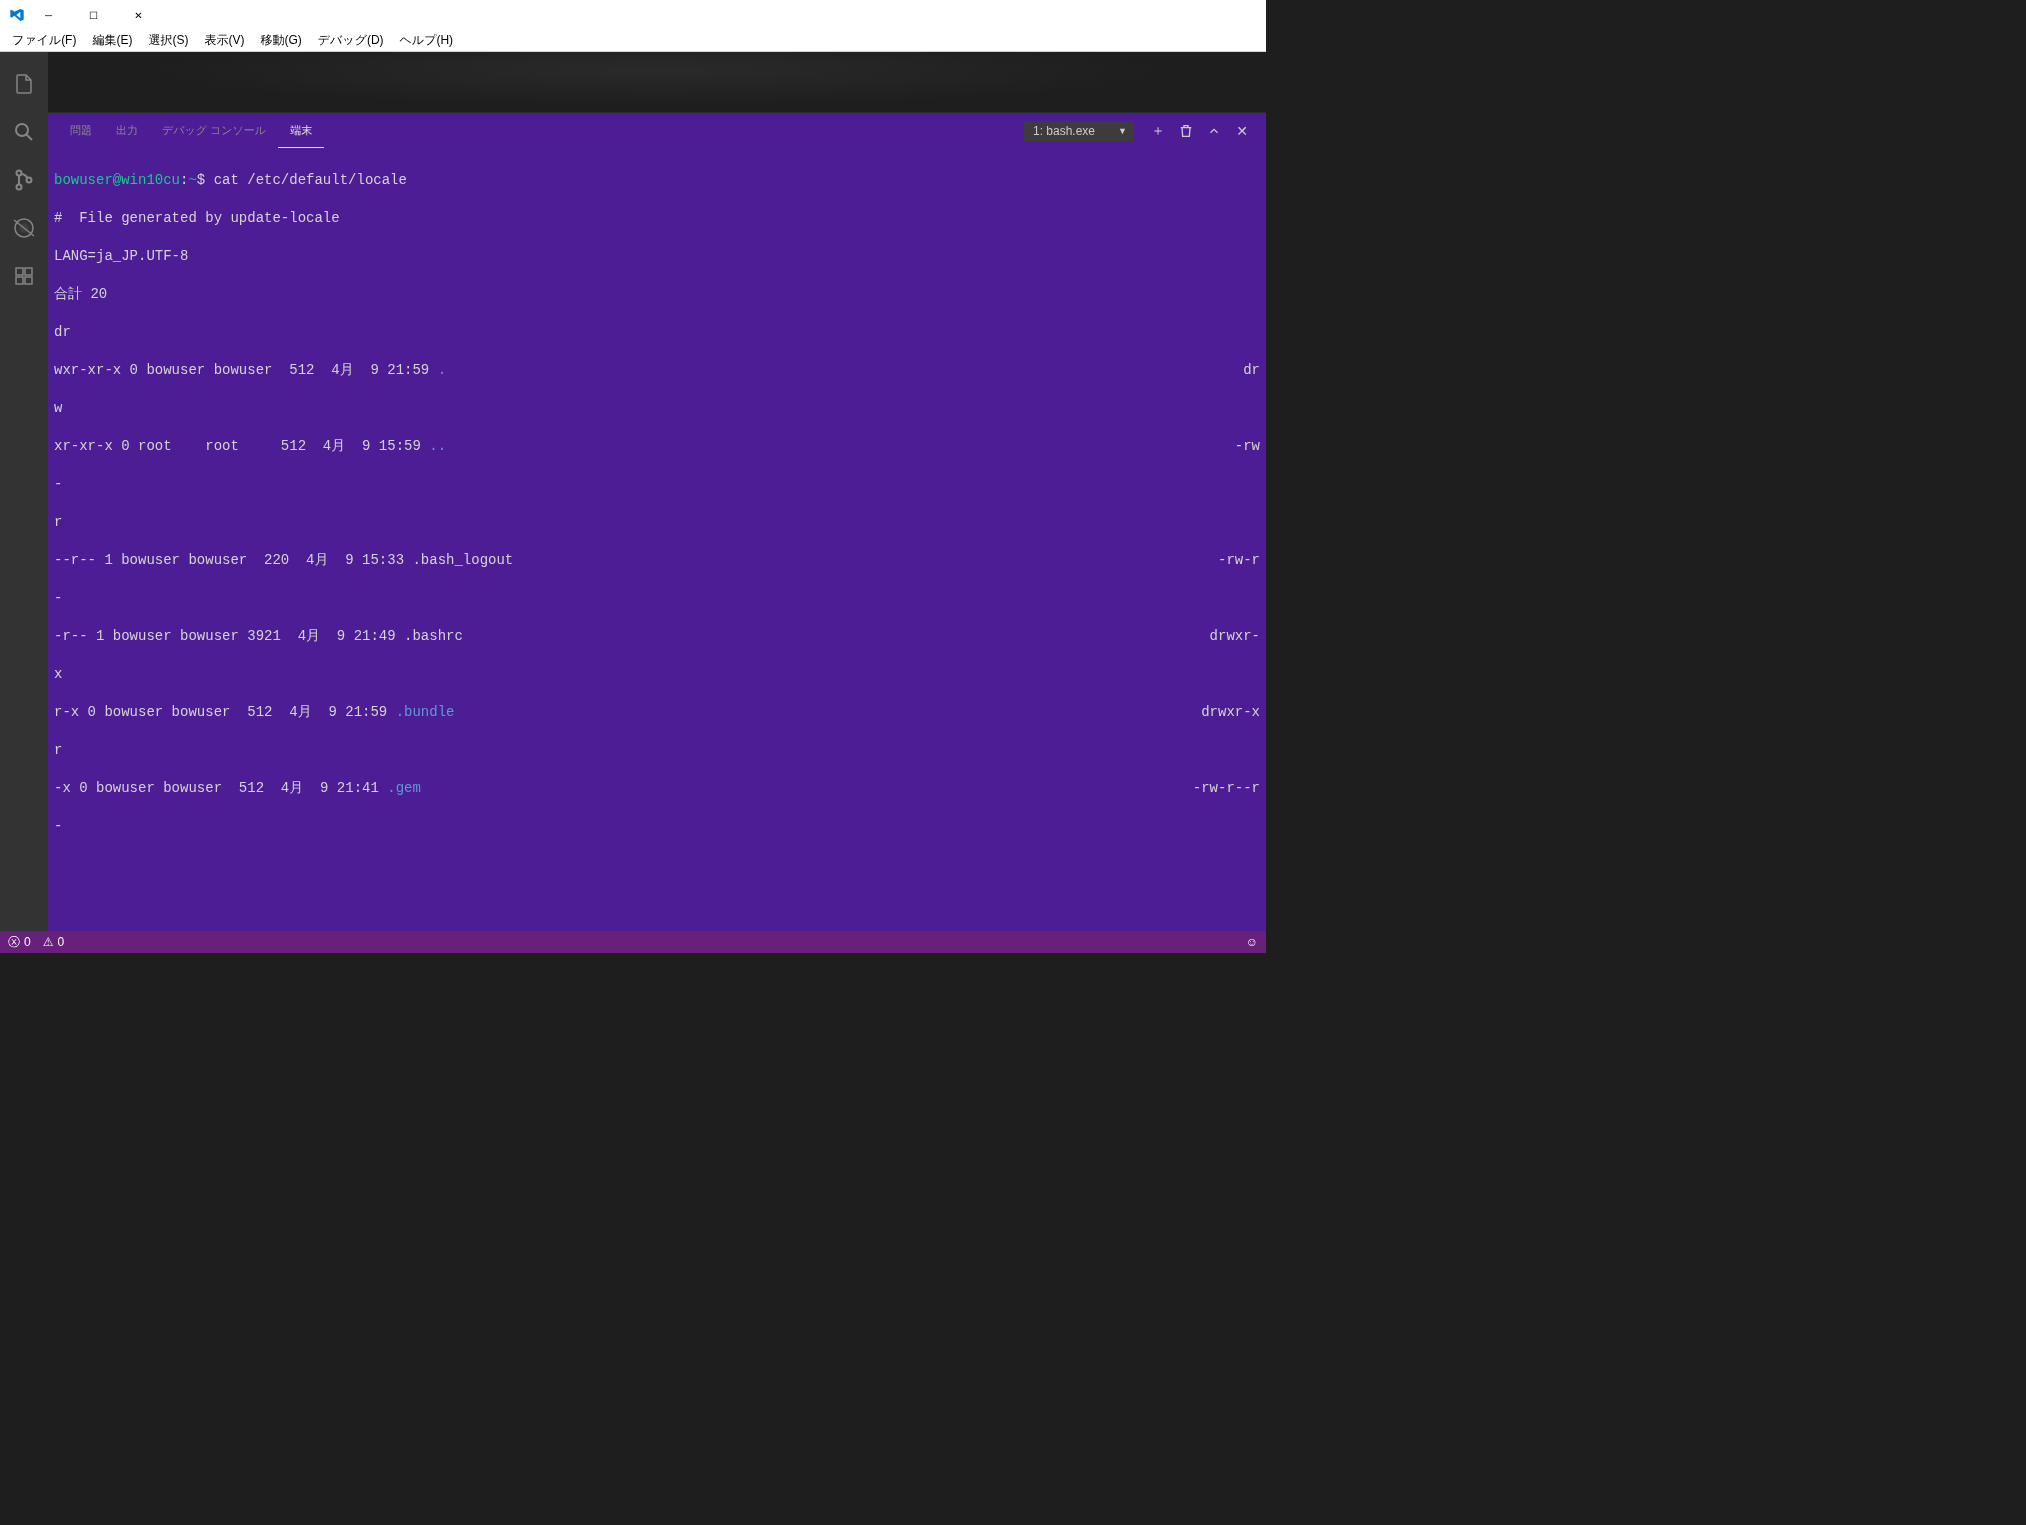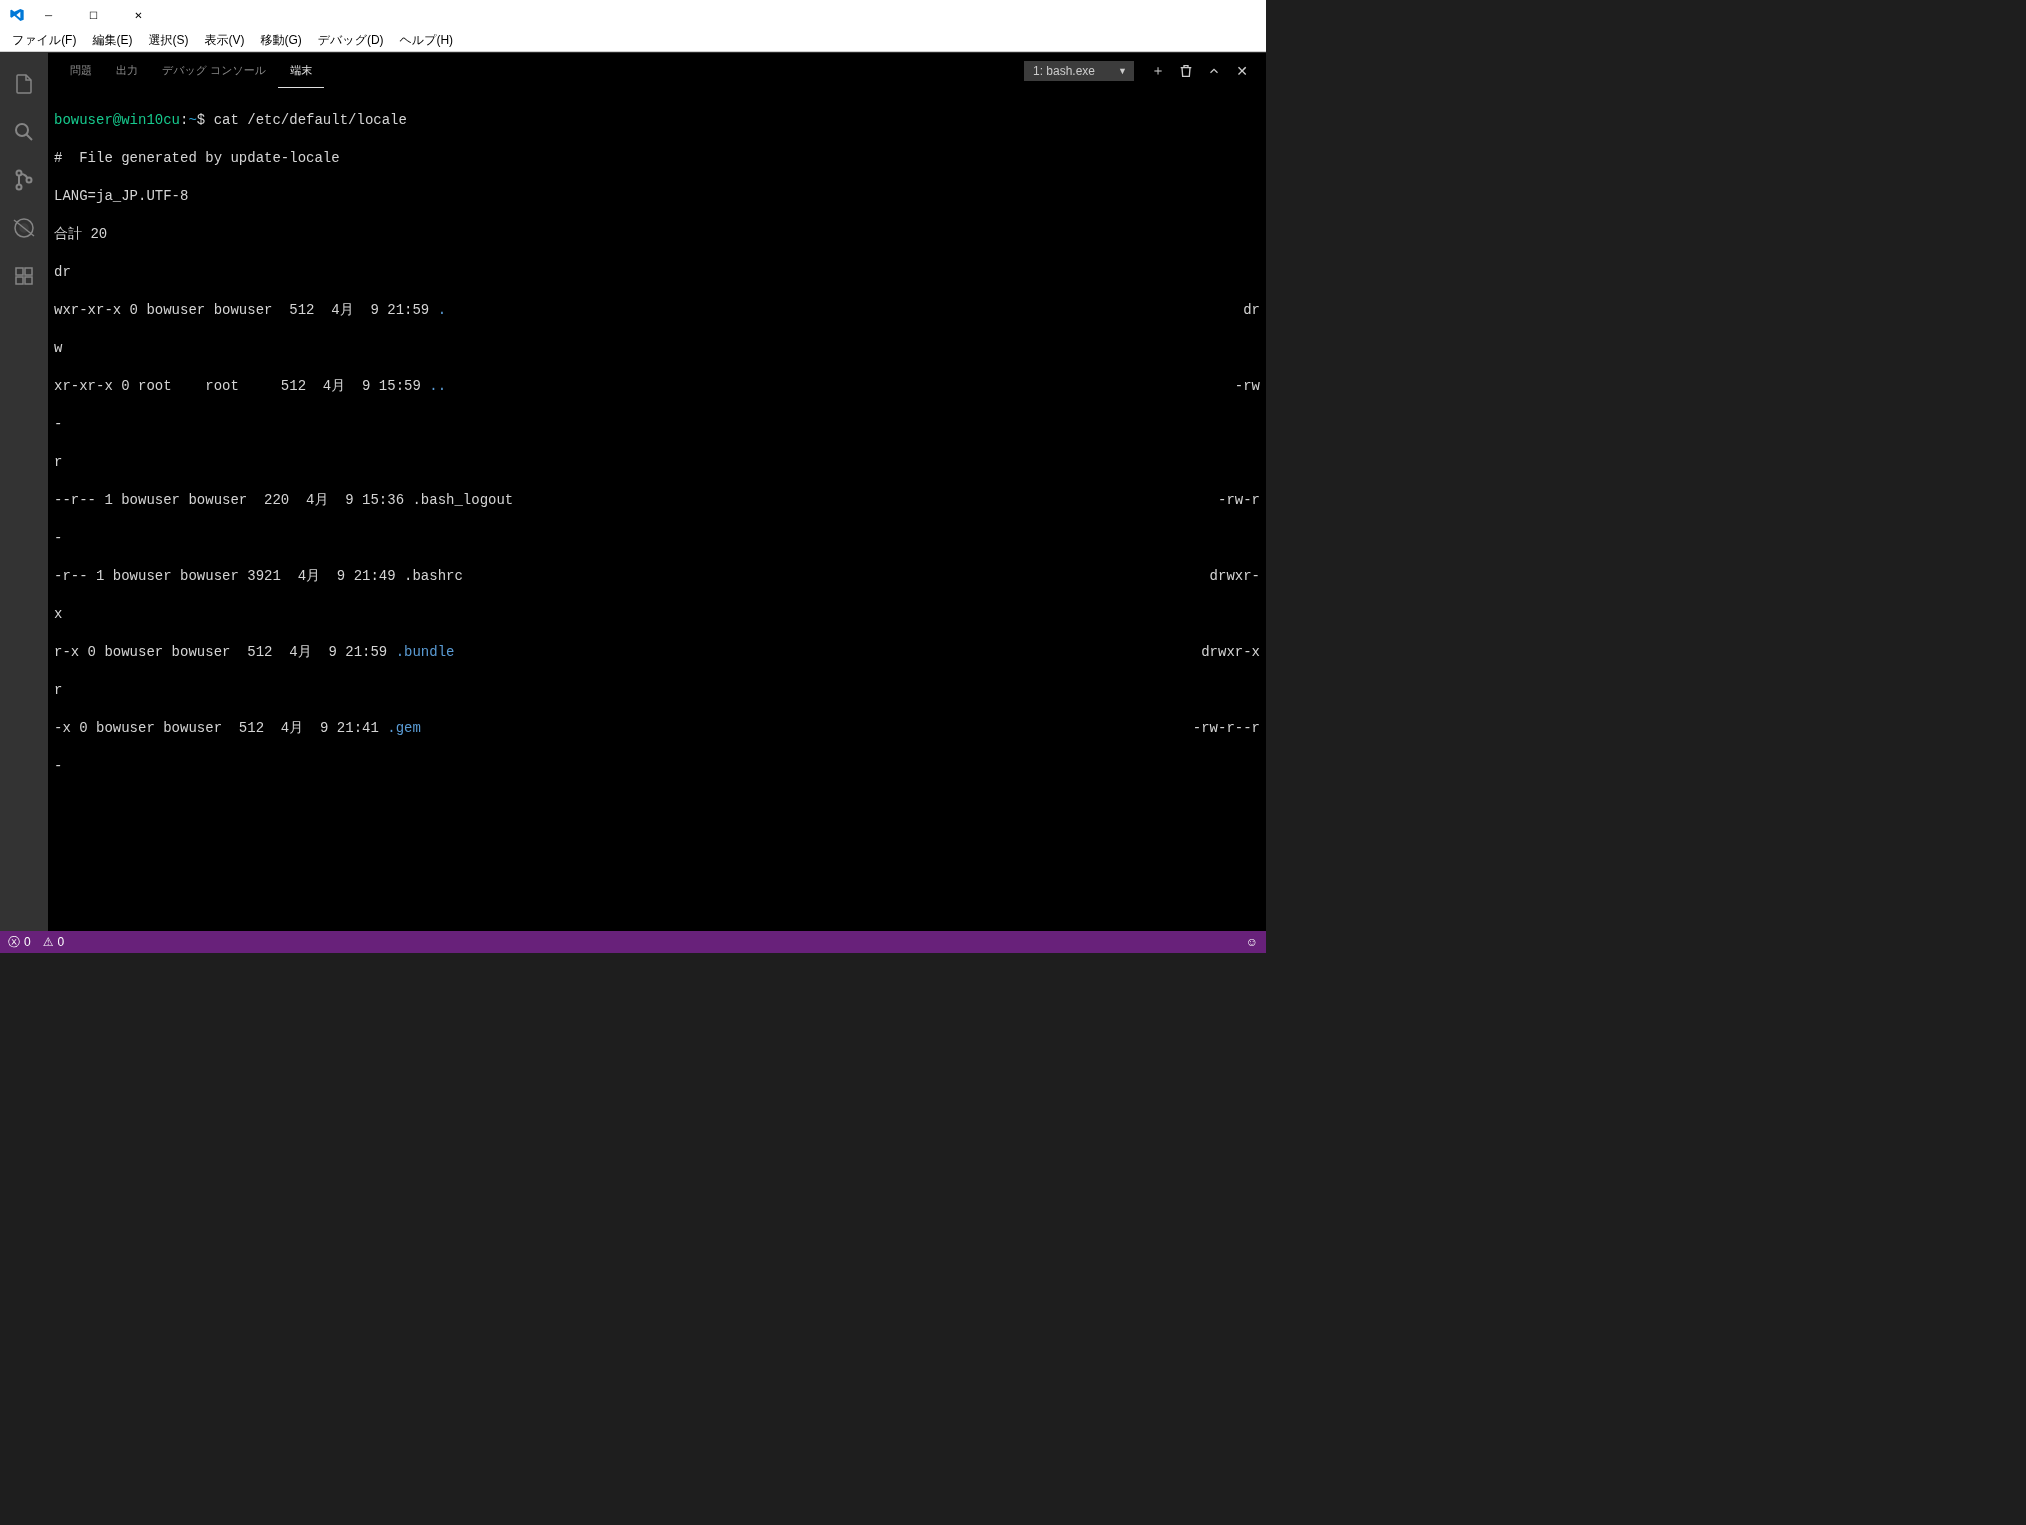--- a/index.html
+++ b/index.html
@@ -57,22 +57,22 @@
   padding-top: 8px;
 }
 .activity-bar .ab-item {
   width: 48px; height: 48px;
   display: flex; align-items: center; justify-content: center;
   color: #858585; cursor: pointer;
 }
 .editor-area {
   flex: 1;
   display: flex;
-  flex-direction: row;
-  background: #000000;
+  flex-direction: column;
+  background: #4c1d95;
   min-width: 0;
 }
 .editor-blank {
   height: 60px;
   background: radial-gradient(ellipse at 50% 30%, #2a2a2a 0%, #1e1e1e 60%);
 }
 .panel {
   flex: 1;
   display: flex;
   flex-direction: column;
@@ -247,21 +247,21 @@
 <span class="term-line"><span class="prompt-user">bowuser@win10cu</span><span>:</span><span class="prompt-path">~</span><span>$</span><span> cat /etc/default/locale</span></span>
 <span class="term-line">#  File generated by update-locale</span>
 <span class="term-line">LANG=ja_JP.UTF-8</span>
 <span class="term-line">合計 20</span>
 <span class="term-line">dr</span>
 <span class="term-line"><span>wxr-xr-x 0 bowuser bowuser  512  4月  9 21:59 </span><span class="dir-col">.</span><span class="term-right">dr</span></span>
 <span class="term-line">w</span>
 <span class="term-line"><span>xr-xr-x 0 root    root     512  4月  9 15:59 </span><span class="dir-col">..</span><span class="term-right">-rw</span></span>
 <span class="term-line">-</span>
 <span class="term-line">r</span>
-<span class="term-line"><span>--r-- 1 bowuser bowuser  220  4月  9 15:36 .bash_logout</span><span class="term-right">-rw-r</span></span>
+<span class="term-line"><span>--r-- 1 bowuser bowuser  220  4月  9 15:33 .bash_logout</span><span class="term-right">-rw-r</span></span>
 <span class="term-line">-</span>
 <span class="term-line"><span>-r-- 1 bowuser bowuser 3921  4月  9 21:49 .bashrc</span><span class="term-right">drwxr-</span></span>
 <span class="term-line">x</span>
 <span class="term-line"><span>r-x 0 bowuser bowuser  512  4月  9 21:59 </span><span class="dir-col">.bundle</span><span class="term-right">drwxr-x</span></span>
 <span class="term-line">r</span>
 <span class="term-line"><span>-x 0 bowuser bowuser  512  4月  9 21:41 </span><span class="dir-col">.gem</span><span class="term-right">-rw-r--r</span></span>
 <span class="term-line">-</span>
 
 
 

